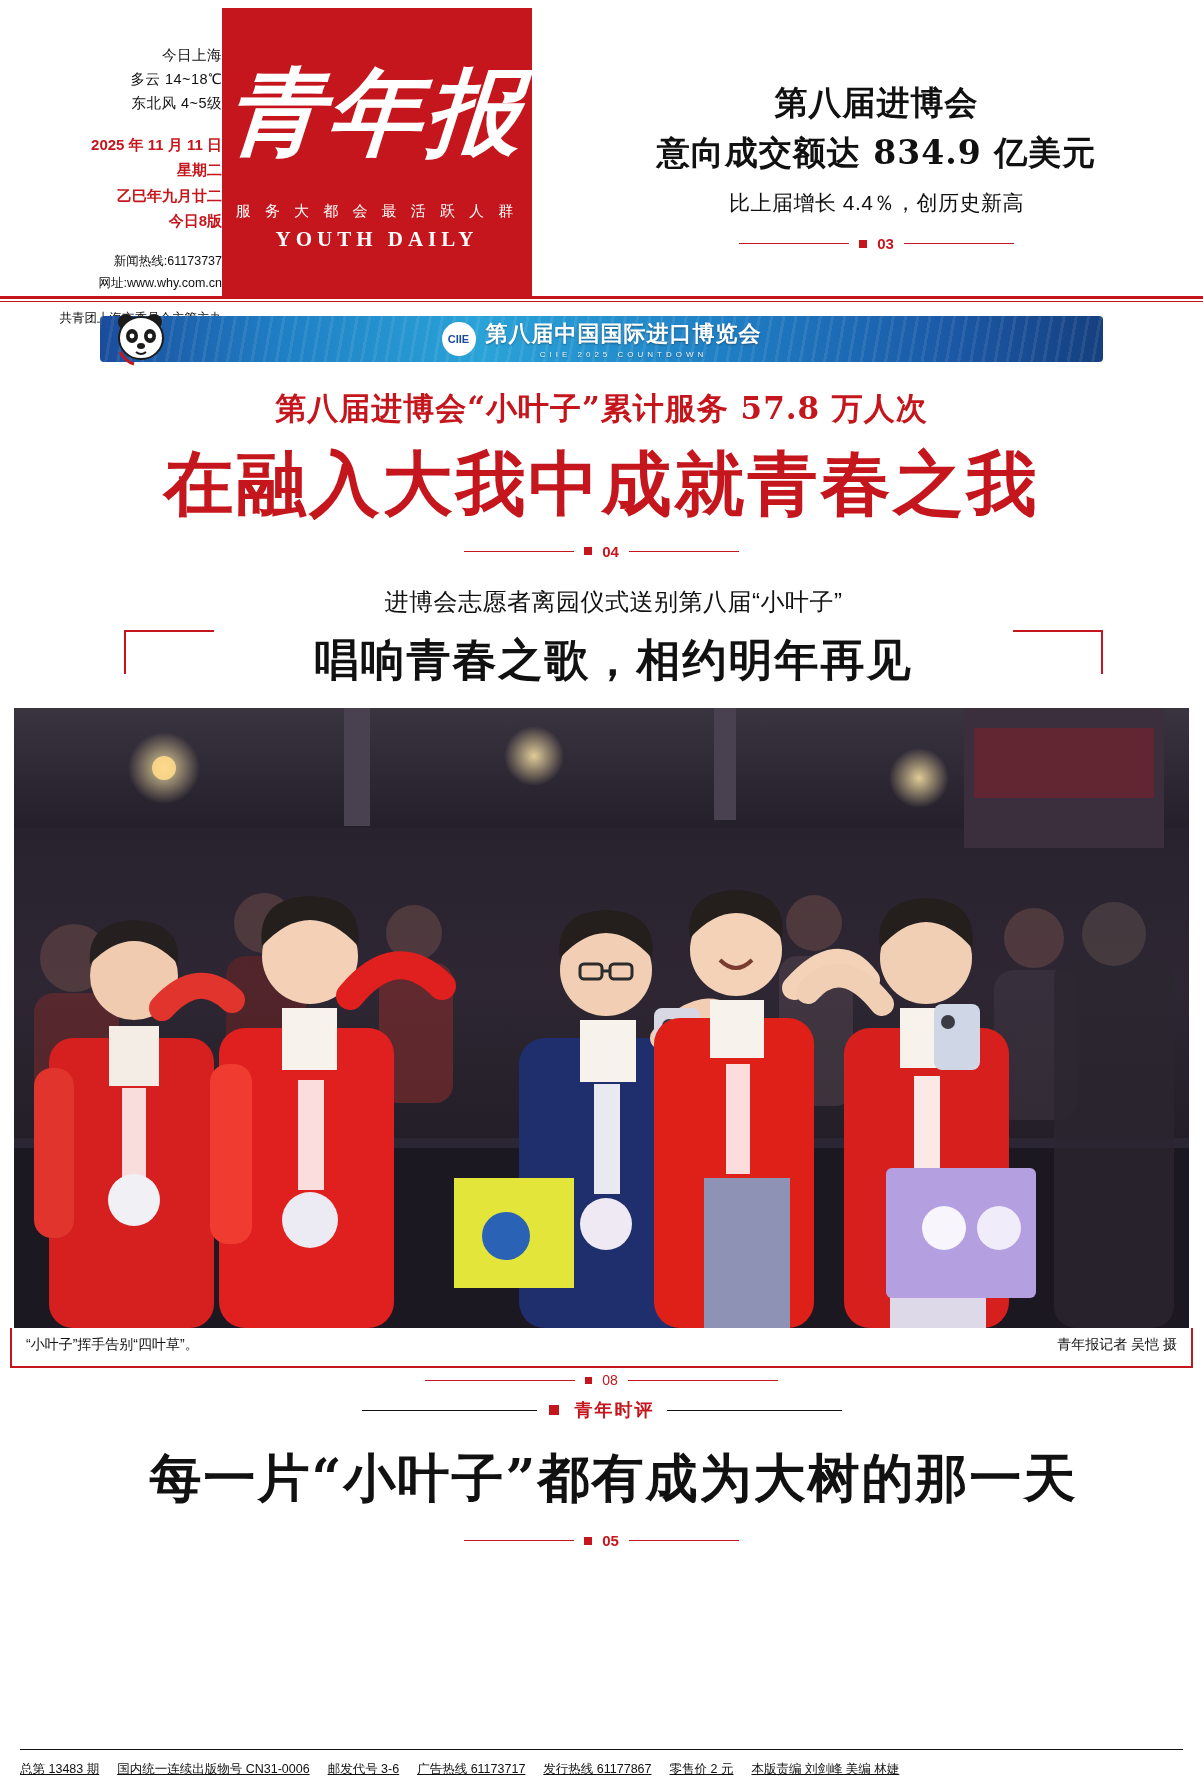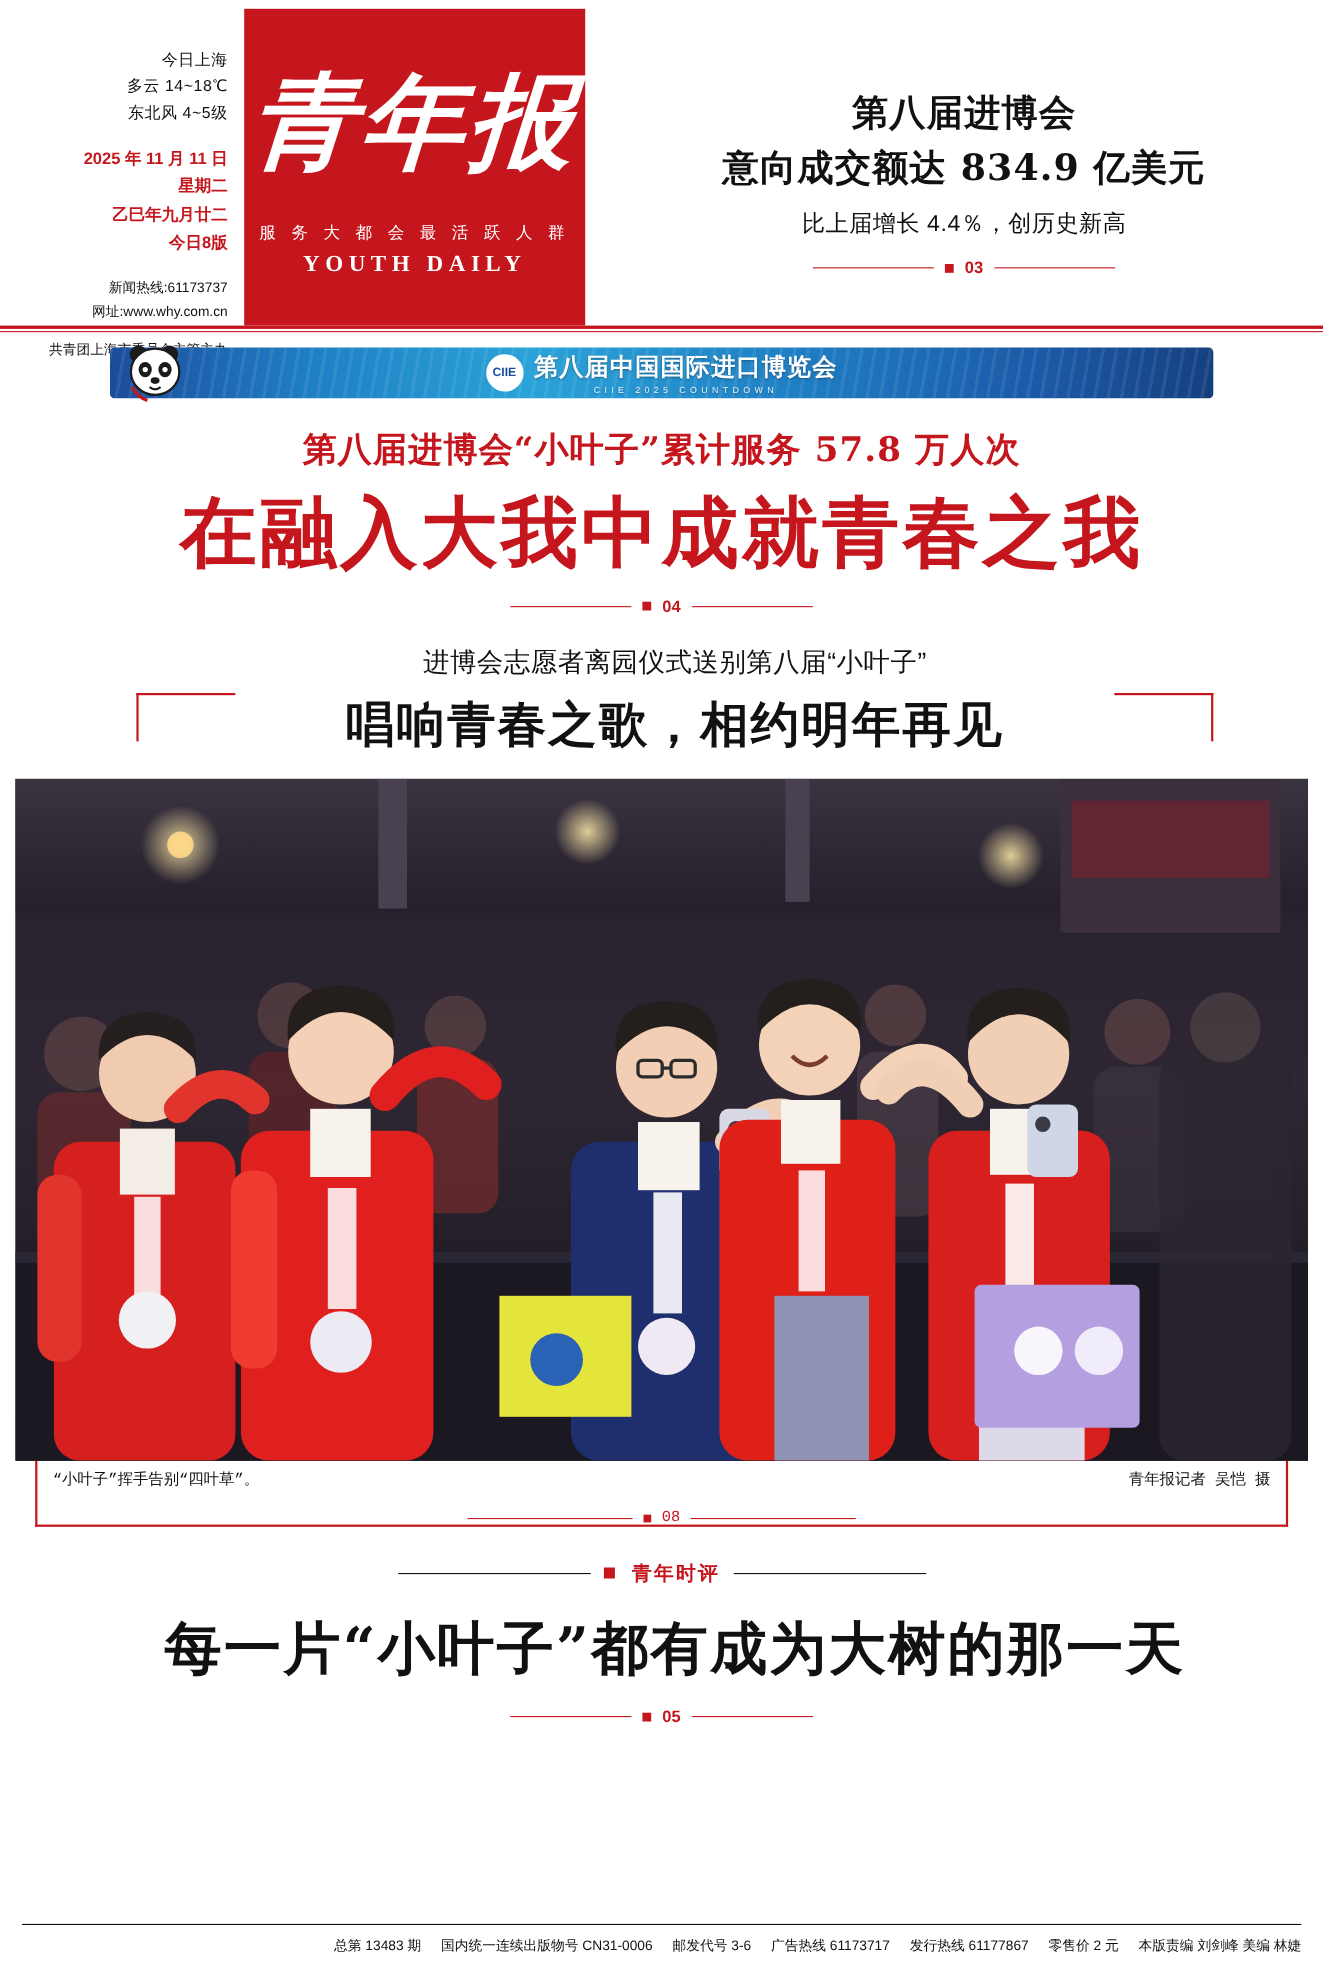--- a/index.html
+++ b/index.html
@@ -19,21 +19,21 @@
   
   .masthead {
     display: flex;
     align-items: stretch;
     padding: 8px 22px 0 22px;
     height: 296px;
   }
   .mast-left {
     width: 200px;
     text-align: right;
-    padding-right: 15px;
+    padding-right: 0;
     padding-top: 36px;
     font-size: 14.5px;
     line-height: 1.65;
     color: #111;
   }
   .mast-left .wx-line { letter-spacing: 0.5px; }
   .mast-left .date-block {
     color: #c4161c;
     margin-top: 16px;
     font-weight: bold;
@@ -259,26 +259,25 @@
     width: 1175px;
     height: 620px;
     position: relative;
     overflow: hidden;
     background: #14121a;
   }
   .photo svg { display:block; width:100%; height:100%; }
 
   .caption-row {
     position: relative;
-    margin: 0 32px;
-    height: 60px;
+    margin: 0 10px;
+    height: 40px;
     border-left: 2px solid #c4161c;
     border-right: 2px solid #c4161c;
     border-bottom: 2px solid #c4161c;
-    font-family: Liberation Mono, monospace;
   }
   .caption-row .cap-left {
     position: absolute; left: 14px; top: 8px;
     font-size: 14px;
   }
   .caption-row .cap-right {
     position: absolute; right: 14px; top: 8px;
     font-size: 14px;
   }
   .caption-row .cap-mid {
@@ -310,22 +309,22 @@
   }
 
   
   .footer {
     position: absolute;
     left: 0; right: 0; bottom: 0;
     padding: 0 20px 10px 20px;
   }
   .footer .frule { height: 1px; background: #111; margin-bottom: 8px; }
   .footer .frow {
-    display: flex; justify-content: flex-end; flex-wrap: wrap;
-    gap: 18px; font-size: 12.5px; line-height: 1.9;
+    display: flex; justify-content: flex-start; flex-wrap: wrap;
+    gap: 18px; font-size: 12.5px; line-height: 1.9; text-decoration: underline;
   }
   .footer .frow.second-row { gap: 14px; }
 </style>
 </head>
 <body>
 
 <div class="page">
 
   <div class="masthead">
 

